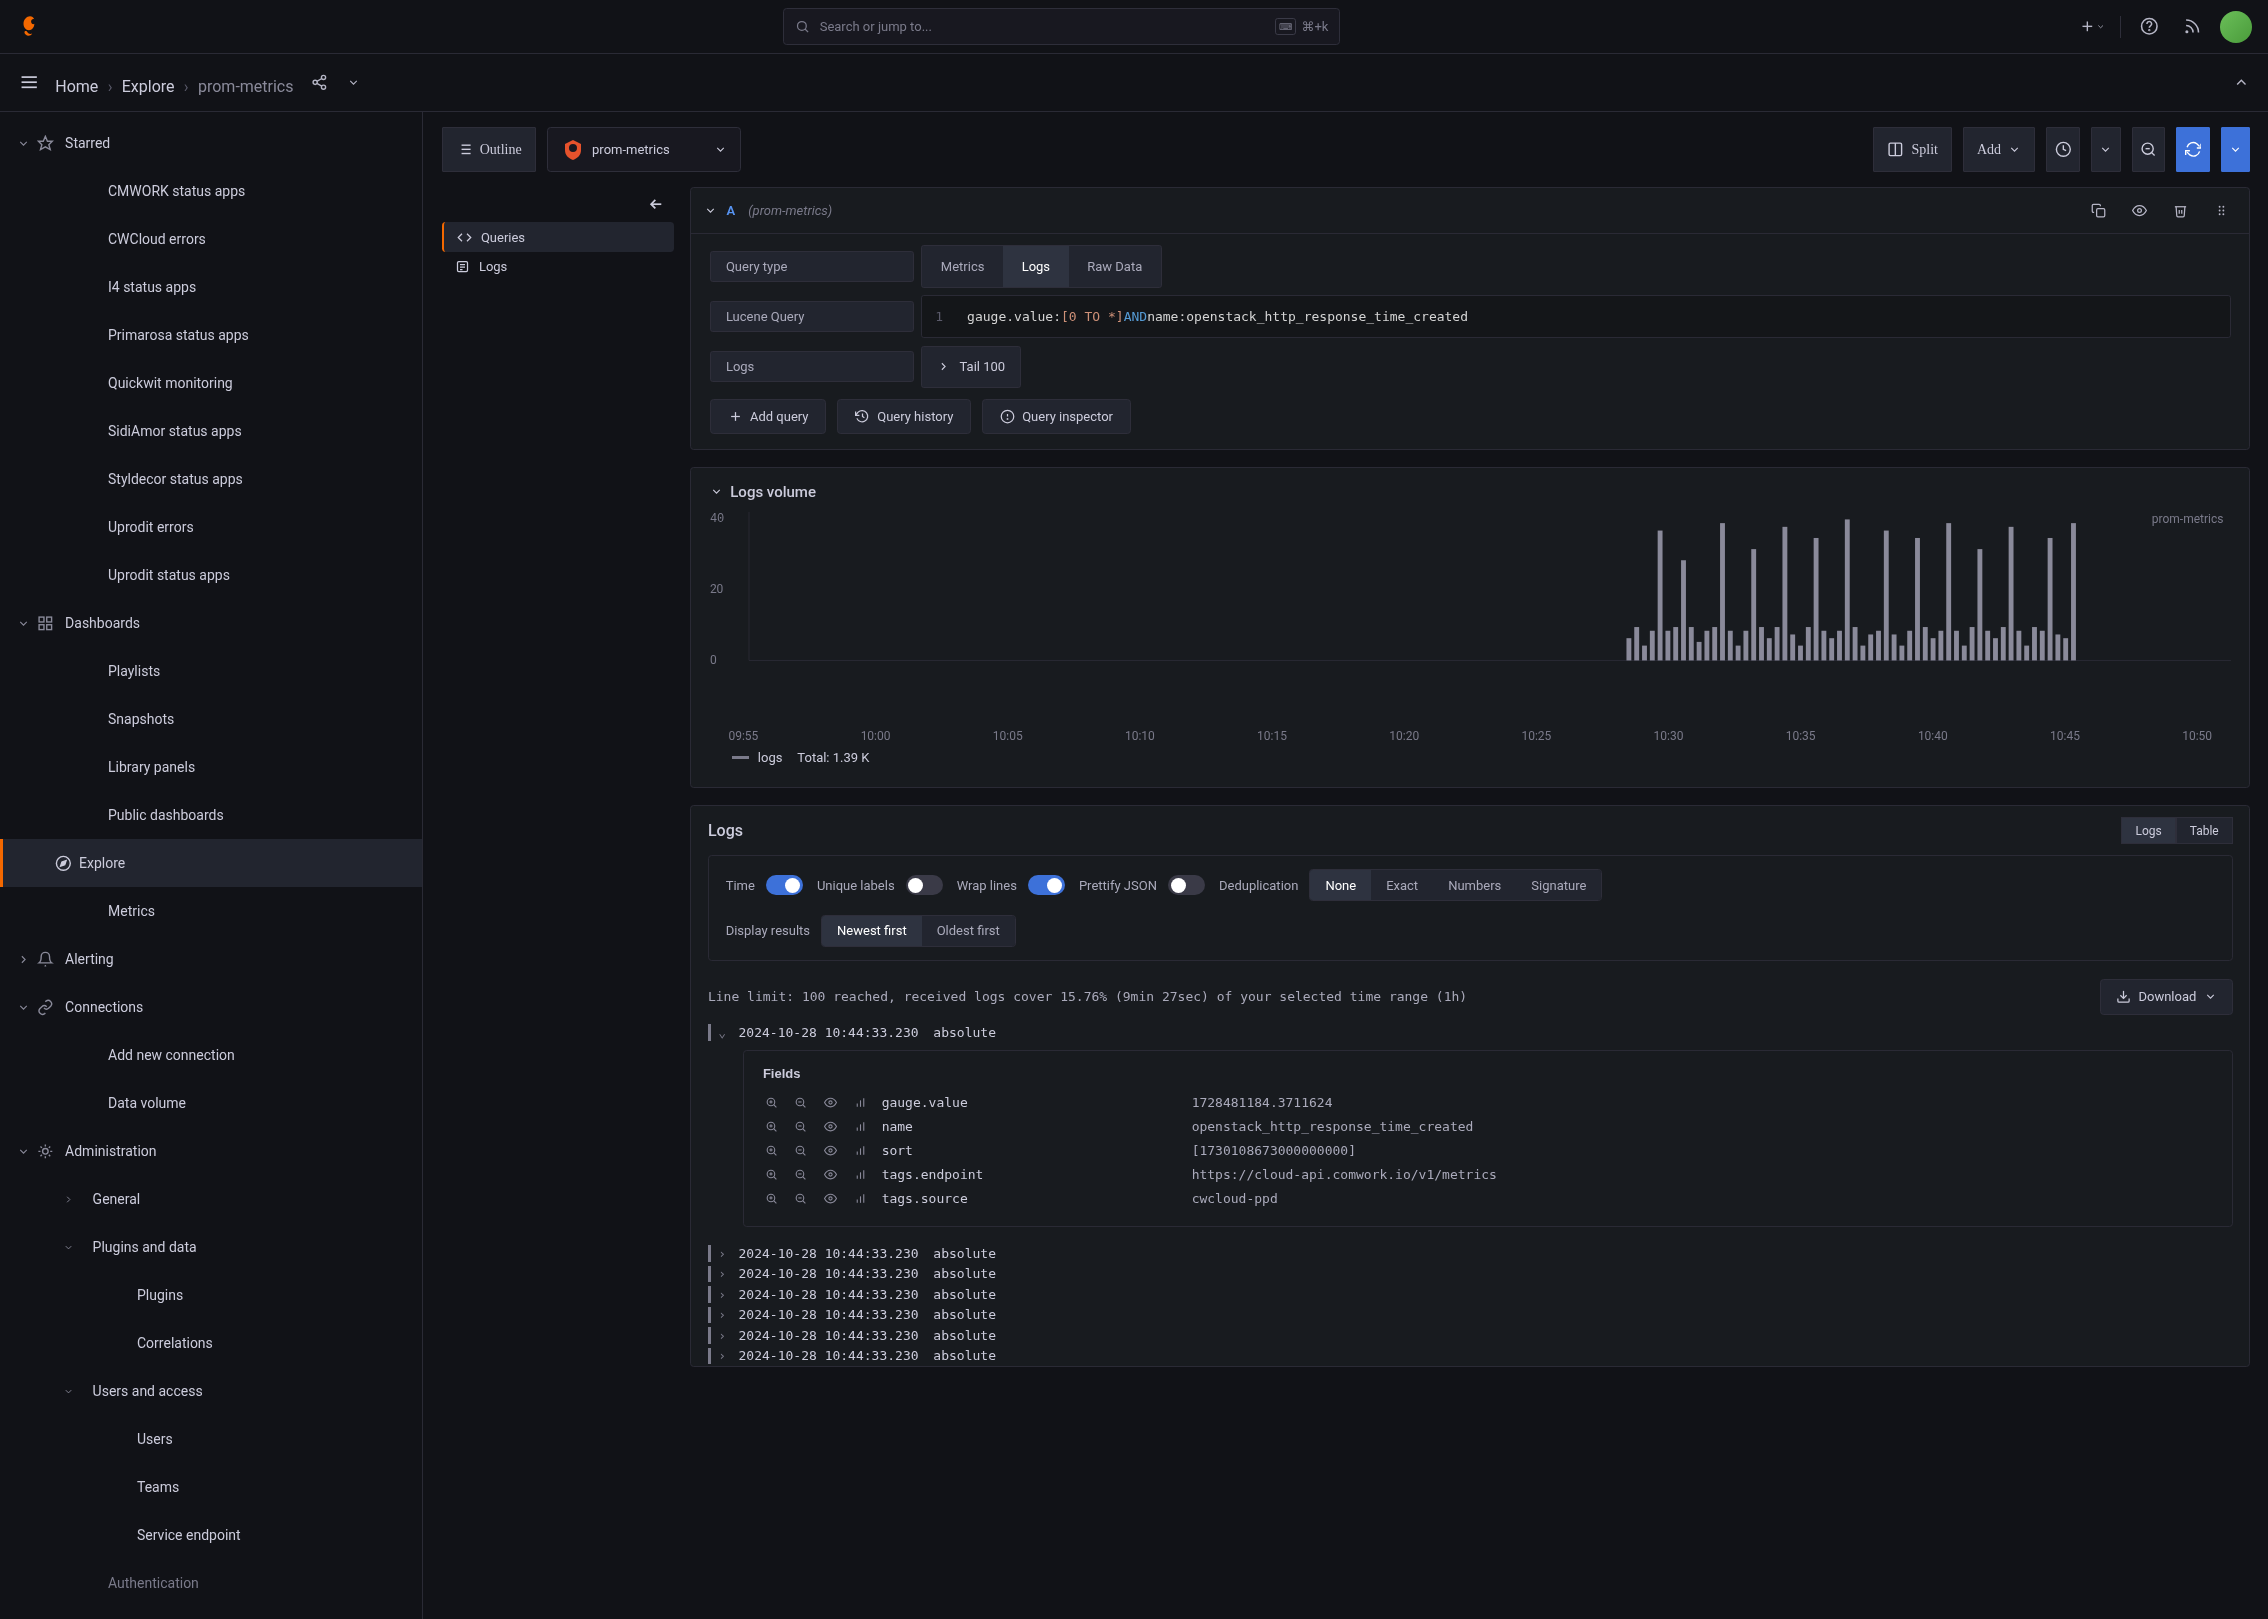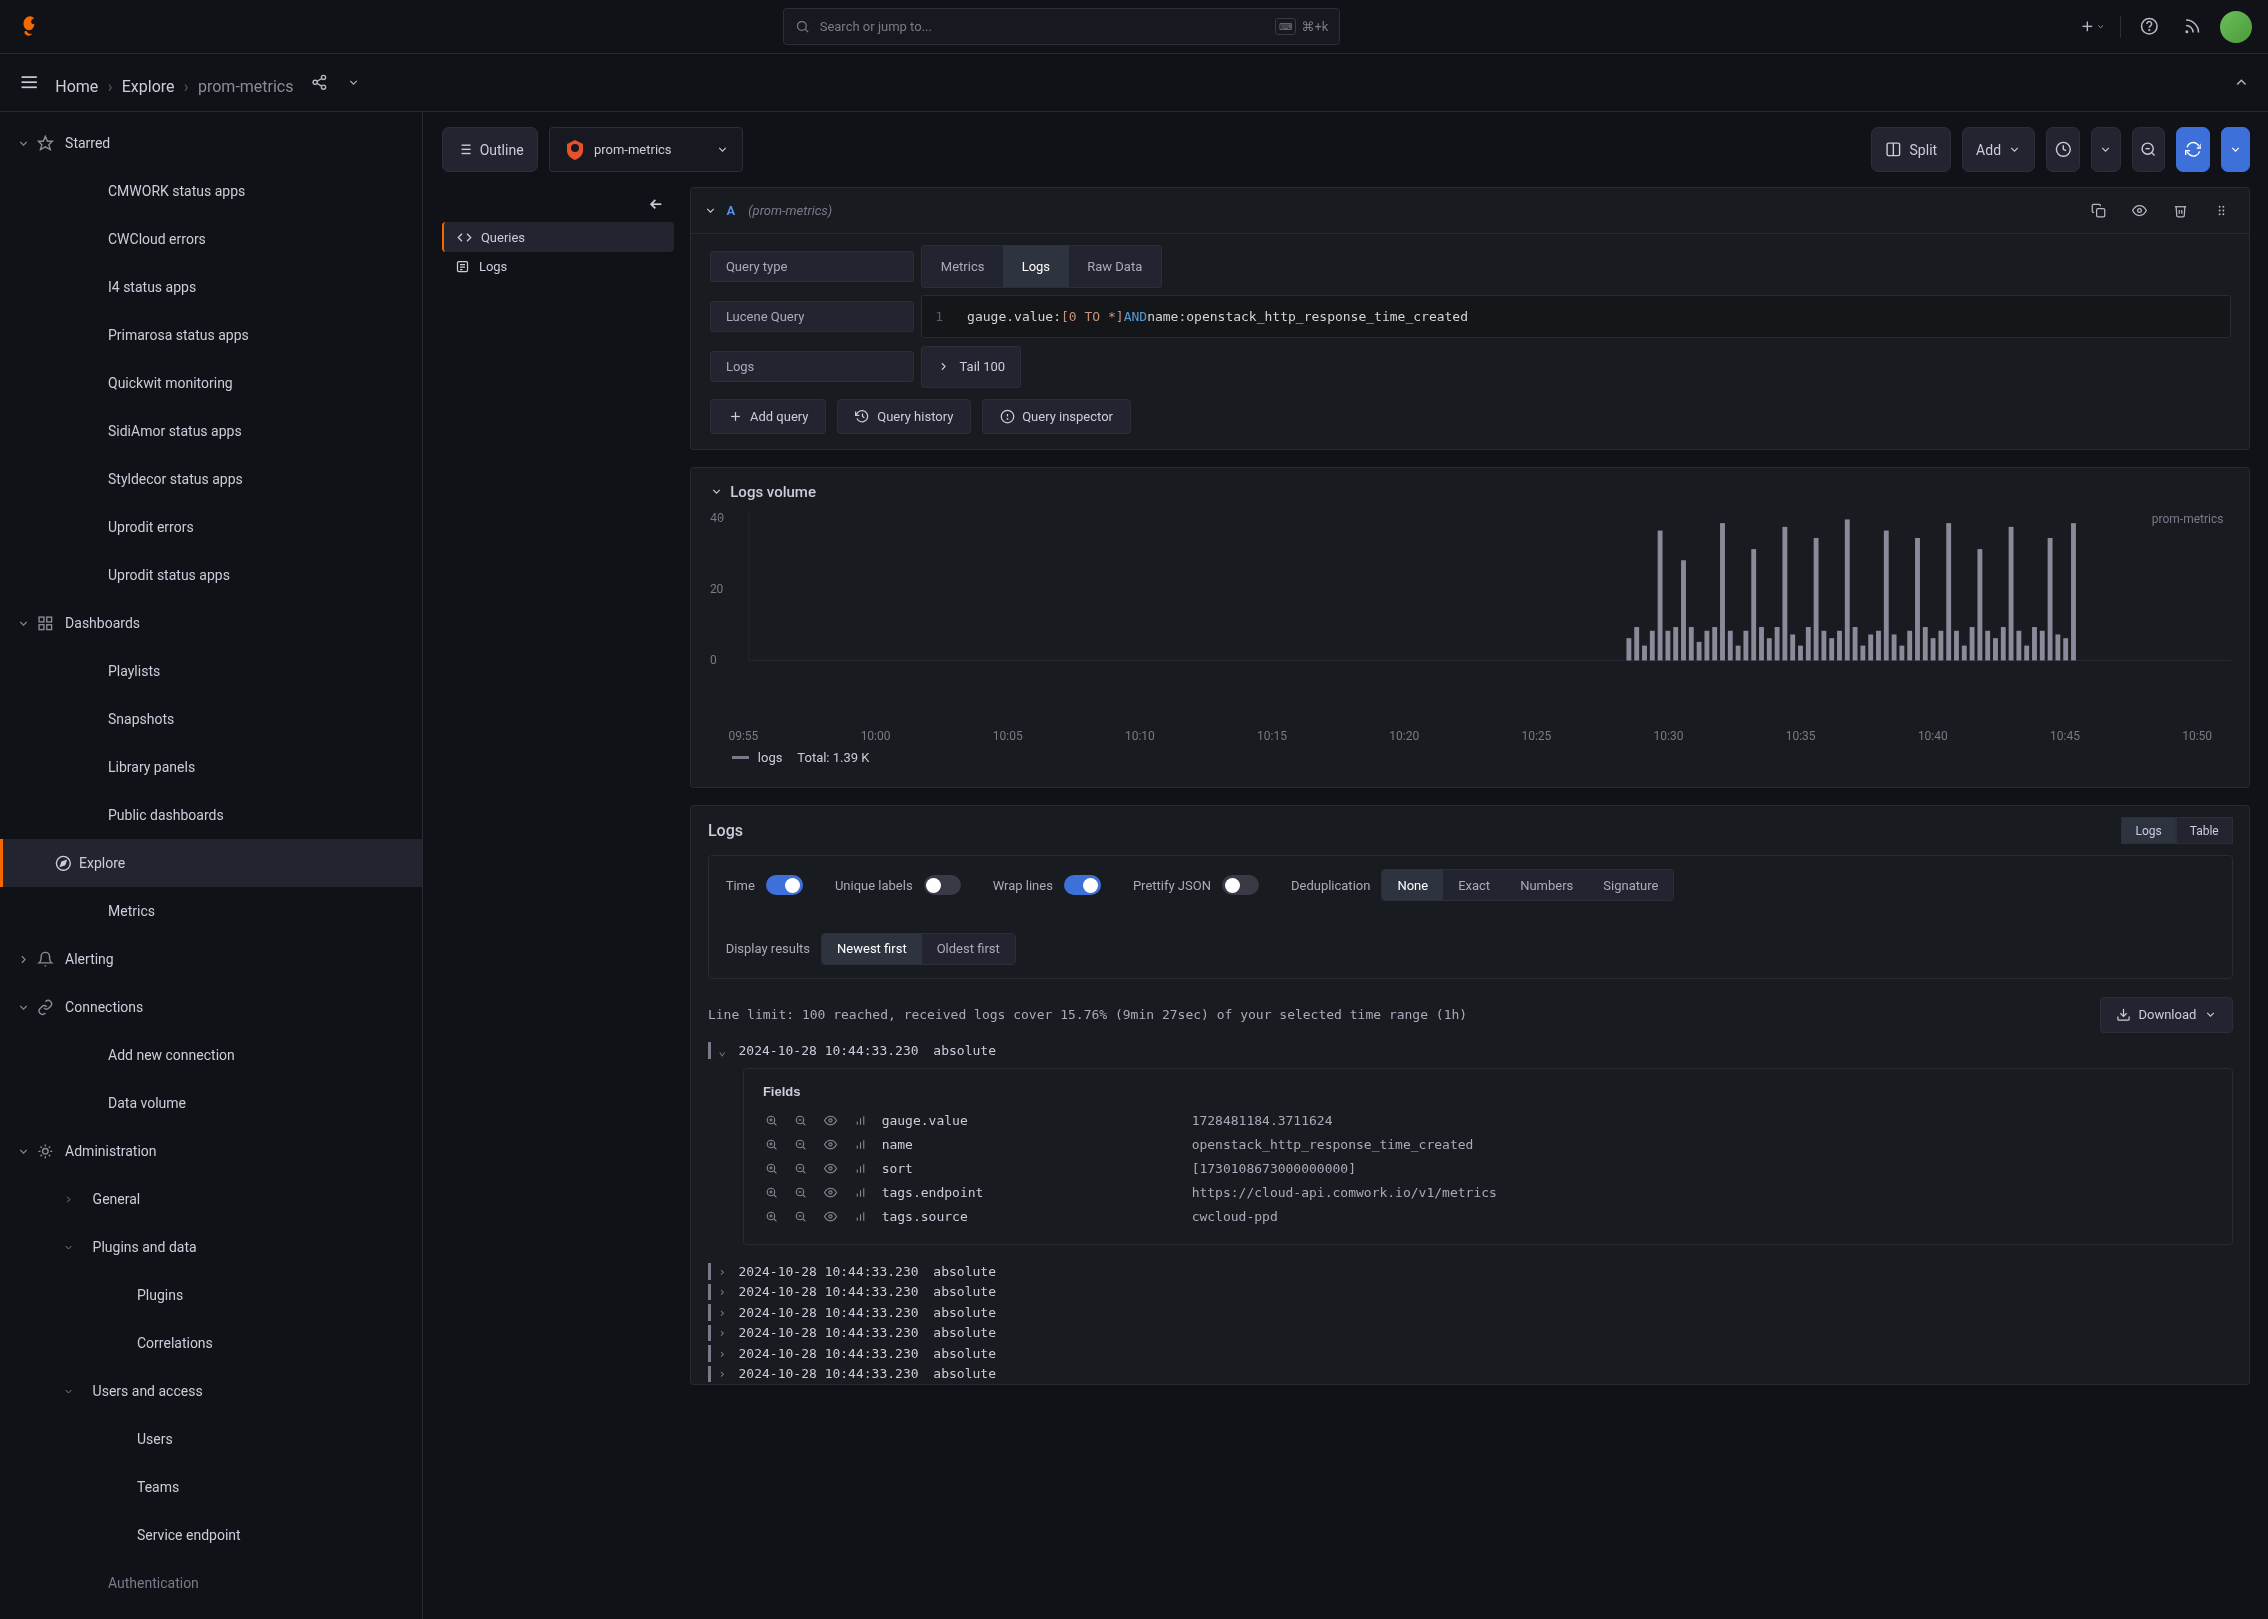--- a/index.html
+++ b/index.html
@@ -57,21 +57,21 @@
 .side-item { display: flex; align-items: center; height: 48px; padding-left: 16.7px; color: #ccccdc; cursor: pointer; font-size: 14px; }
 .side-item .chev { width: 20.4px; color: #8a8a9a; }
 .side-item .ico { width: 28px; color: #8a8a9a; }
 .side-child { display: flex; align-items: center; height: 48px; padding-left: 108px; color: #ccccdc; cursor: pointer; font-size: 14px; }
 .side-child.l2 { padding-left: 137px; }
 .side-child.active { background: #22252f; border-left: 3.7px solid #f46800; padding-left: 104px; }
 .side-child.dim { color: #7a7a8a; }
 
 .main { flex: 1; background: #111217; overflow-y: auto; padding: 15px 18.6px; }
 .toolbar-row { display: flex; align-items: center; gap: 11px; margin-bottom: 15px; }
-.btn { display: inline-flex; align-items: center; gap: 7.4px; background: #22252f; border: 0.9px solid #2e2e3a; border-radius: 7px; padding: 7.4px 13px; color: #ccccdc; cursor: pointer; height: 45px; font-size: 14px; }
+.btn { display: inline-flex; align-items: center; gap: 7.4px; background: #22252f; border: 0.9px solid #2e2e3a; border-radius: 1px; padding: 7.4px 13px; color: #ccccdc; cursor: pointer; height: 45px; font-size: 14px; font-family: Liberation Serif, serif; }
 .btn.primary { background: #3d71d9; border-color: #3d71d9; color: #fff; }
 .ds-select { display: inline-flex; align-items: center; gap: 7.4px; background: #181820; border: 0.9px solid #2e2e3a; border-radius: 3.7px; padding: 7.4px 13px; height: 45px; }
 .ds-logo { width: 24px; height: 24px; }
 
 .panel { background: #181b1f; border: 0.9px solid #2a2a35; border-radius: 3.7px; margin-bottom: 16.7px; }
 .query-header { display: flex; align-items: center; padding: 7.4px 13px; border-bottom: 0.9px solid #2a2a35; }
 .query-header .qletter { color: #5794f2; font-weight: 600; margin-left: 9.3px; margin-right: 13px; }
 .query-header .qsrc { color: #7a7a8a; font-style: italic; }
 .query-header .qactions { margin-left: auto; display: flex; gap: 11px; }
 
@@ -101,21 +101,21 @@
 .chart-svg { width: 100%; height: 167px; }
 .y-tick { position: absolute; left: 0; color: #7a7a8a; font-size: 12px; }
 
 .logs-panel { }
 .logs-header { display: flex; align-items: center; padding: 11px 16.7px; }
 .logs-header .title { font-size: 16px; font-weight: 500; }
 .logs-header .tabs { margin-left: auto; display: flex; }
 .logs-header .tabs .tab { padding: 5.6px 13px; border: 0.9px solid #2e2e3a; background: #22252f; cursor: pointer; font-size: 12px; }
 .logs-header .tabs .tab.active { background: #2e3340; }
 
-.options-box { border: 0.9px solid #2a2a35; border-radius: 3.7px; margin: 0 16.7px 11px; padding: 13px 16.7px; display: flex; flex-wrap: wrap; align-items: center; gap: 32px; }
+.options-box { border: 0.9px solid #2a2a35; border-radius: 3.7px; margin: 0 16.7px 11px; padding: 13px 16.7px; display: flex; flex-wrap: wrap; align-items: center; gap: 14px; }
 .opt { display: flex; align-items: center; gap: 11px; }
 .opt-label { color: #aaaabb; font-size: 13px; }
 .toggle { width: 37px; height: 20.4px; border-radius: 10.2px; background: #3a3a47; position: relative; cursor: pointer; }
 .toggle.on { background: #3d71d9; }
 .toggle .knob { width: 15px; height: 15px; border-radius: 50%; background: #fff; position: absolute; top: 2.8px; left: 2.8px; }
 .toggle.on .knob { left: 19.5px; }
 .opt-seg { display: inline-flex; border-radius: 3.7px; overflow: hidden; border: 0.9px solid #2e2e3a; }
 .opt-seg .s { padding: 7.4px 15px; background: #22252f; cursor: pointer; color: #aaaabb; }
 .opt-seg .s.active { background: #2e3340; color: #fff; }
 

